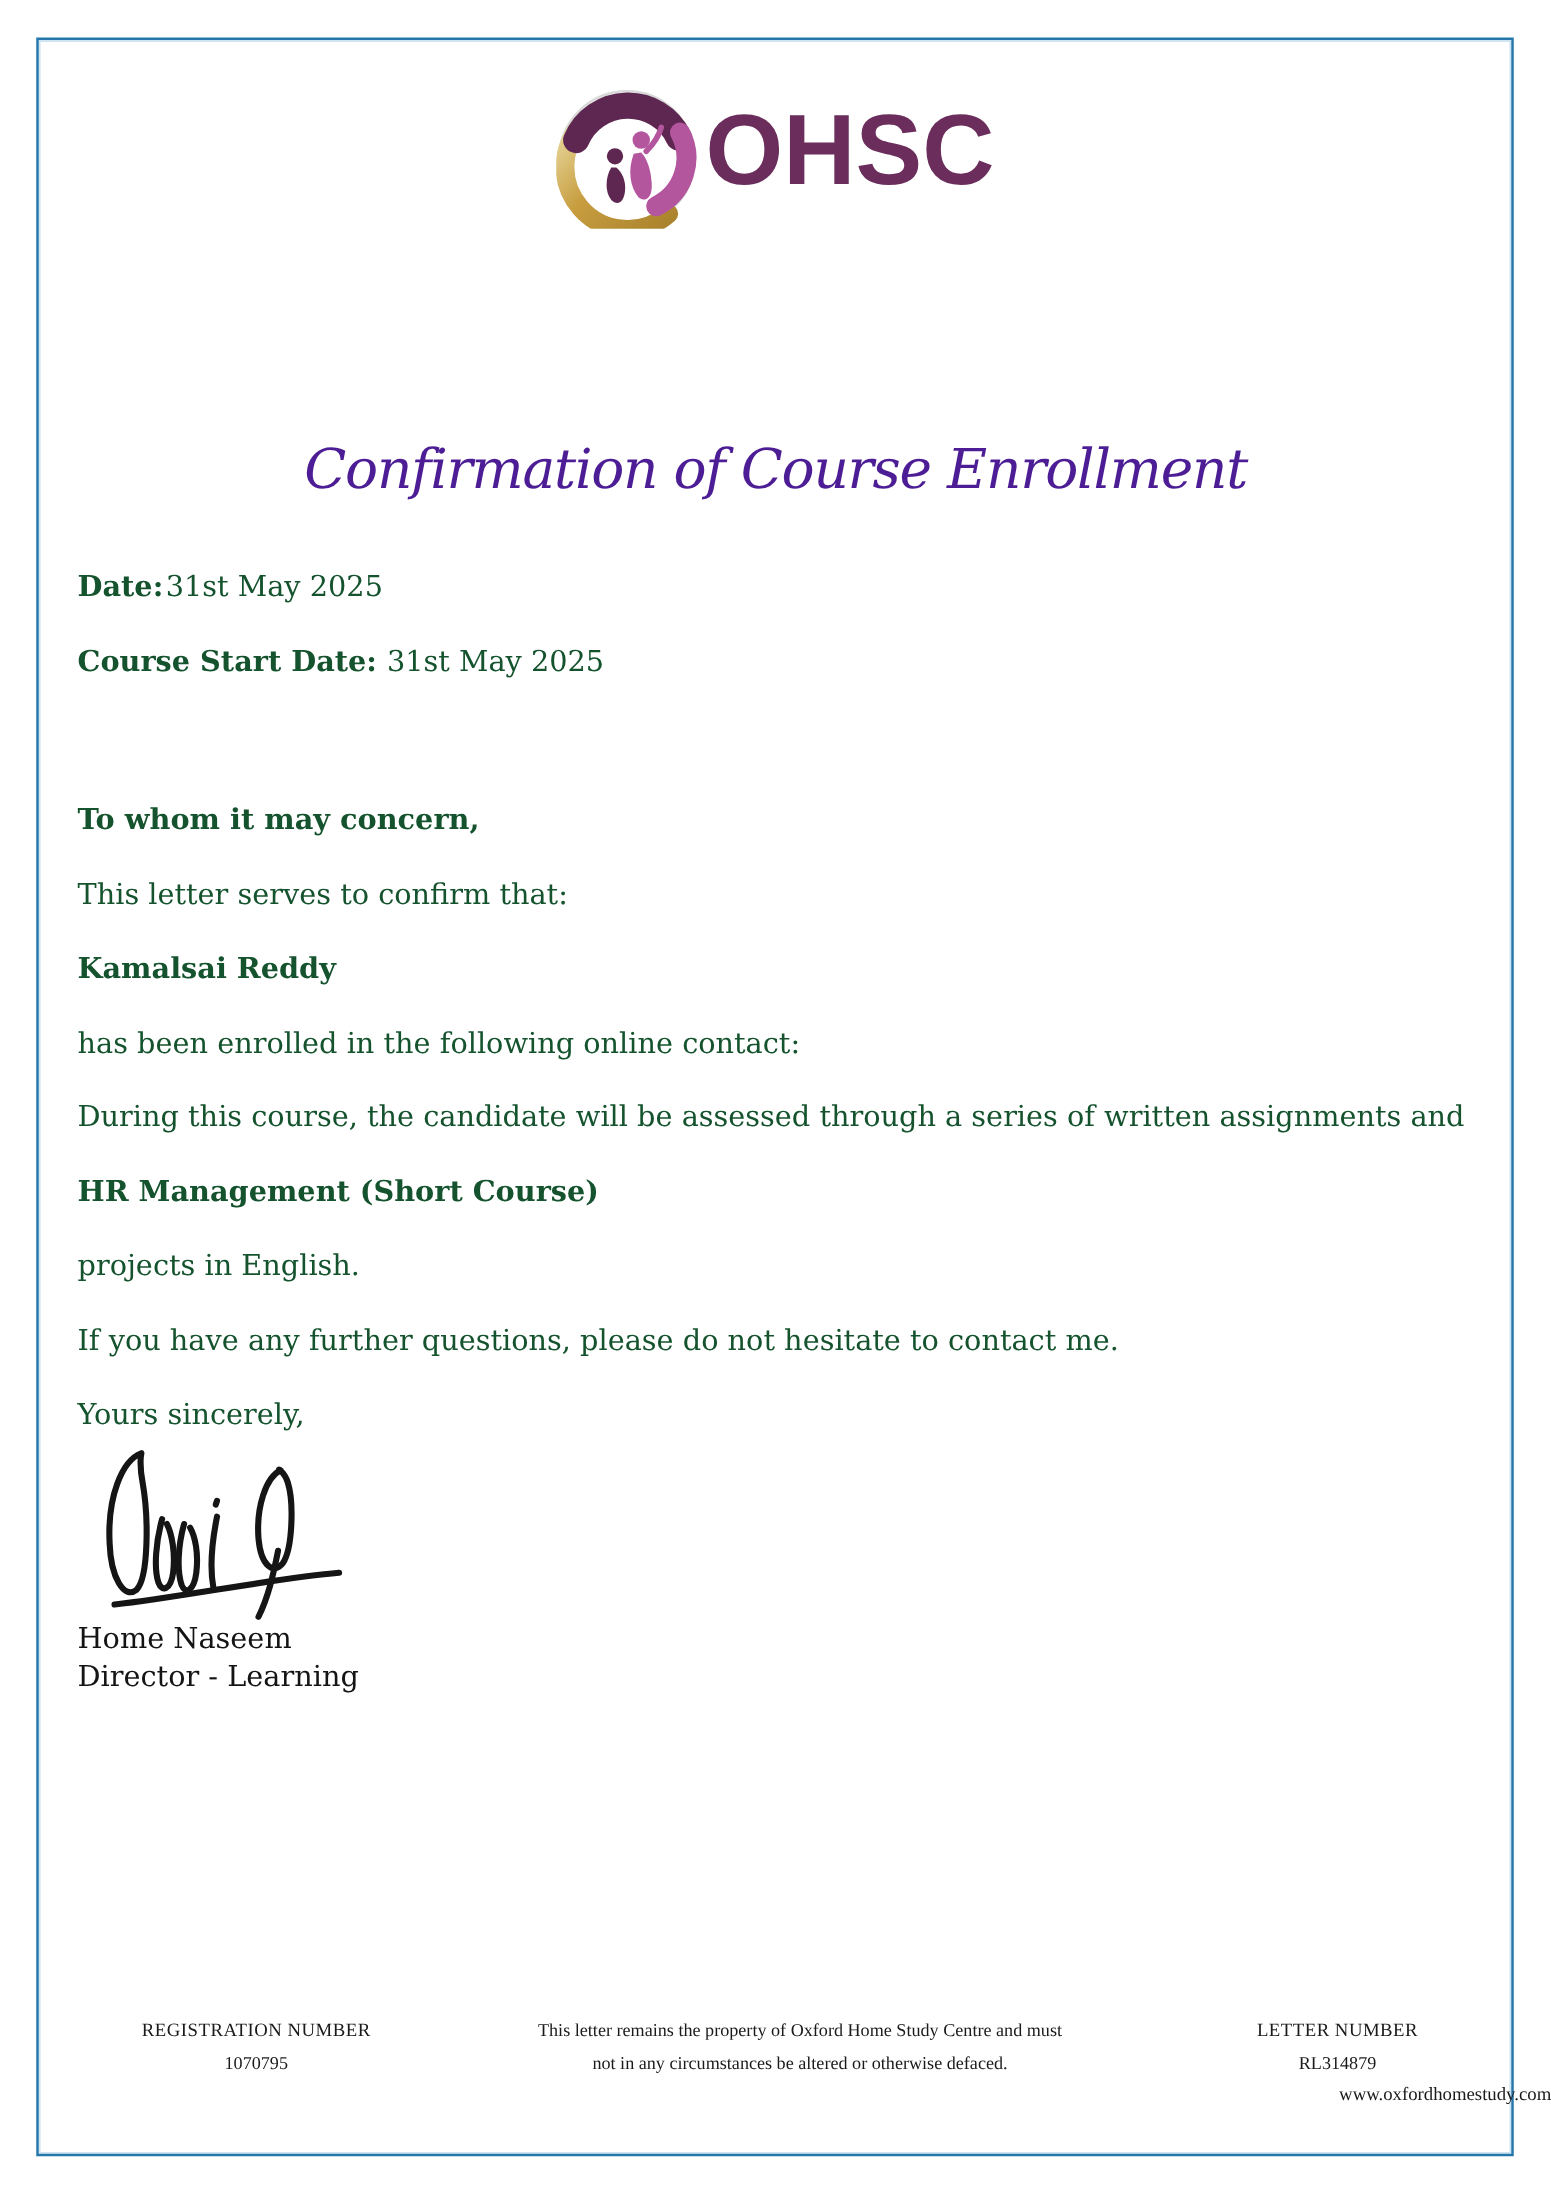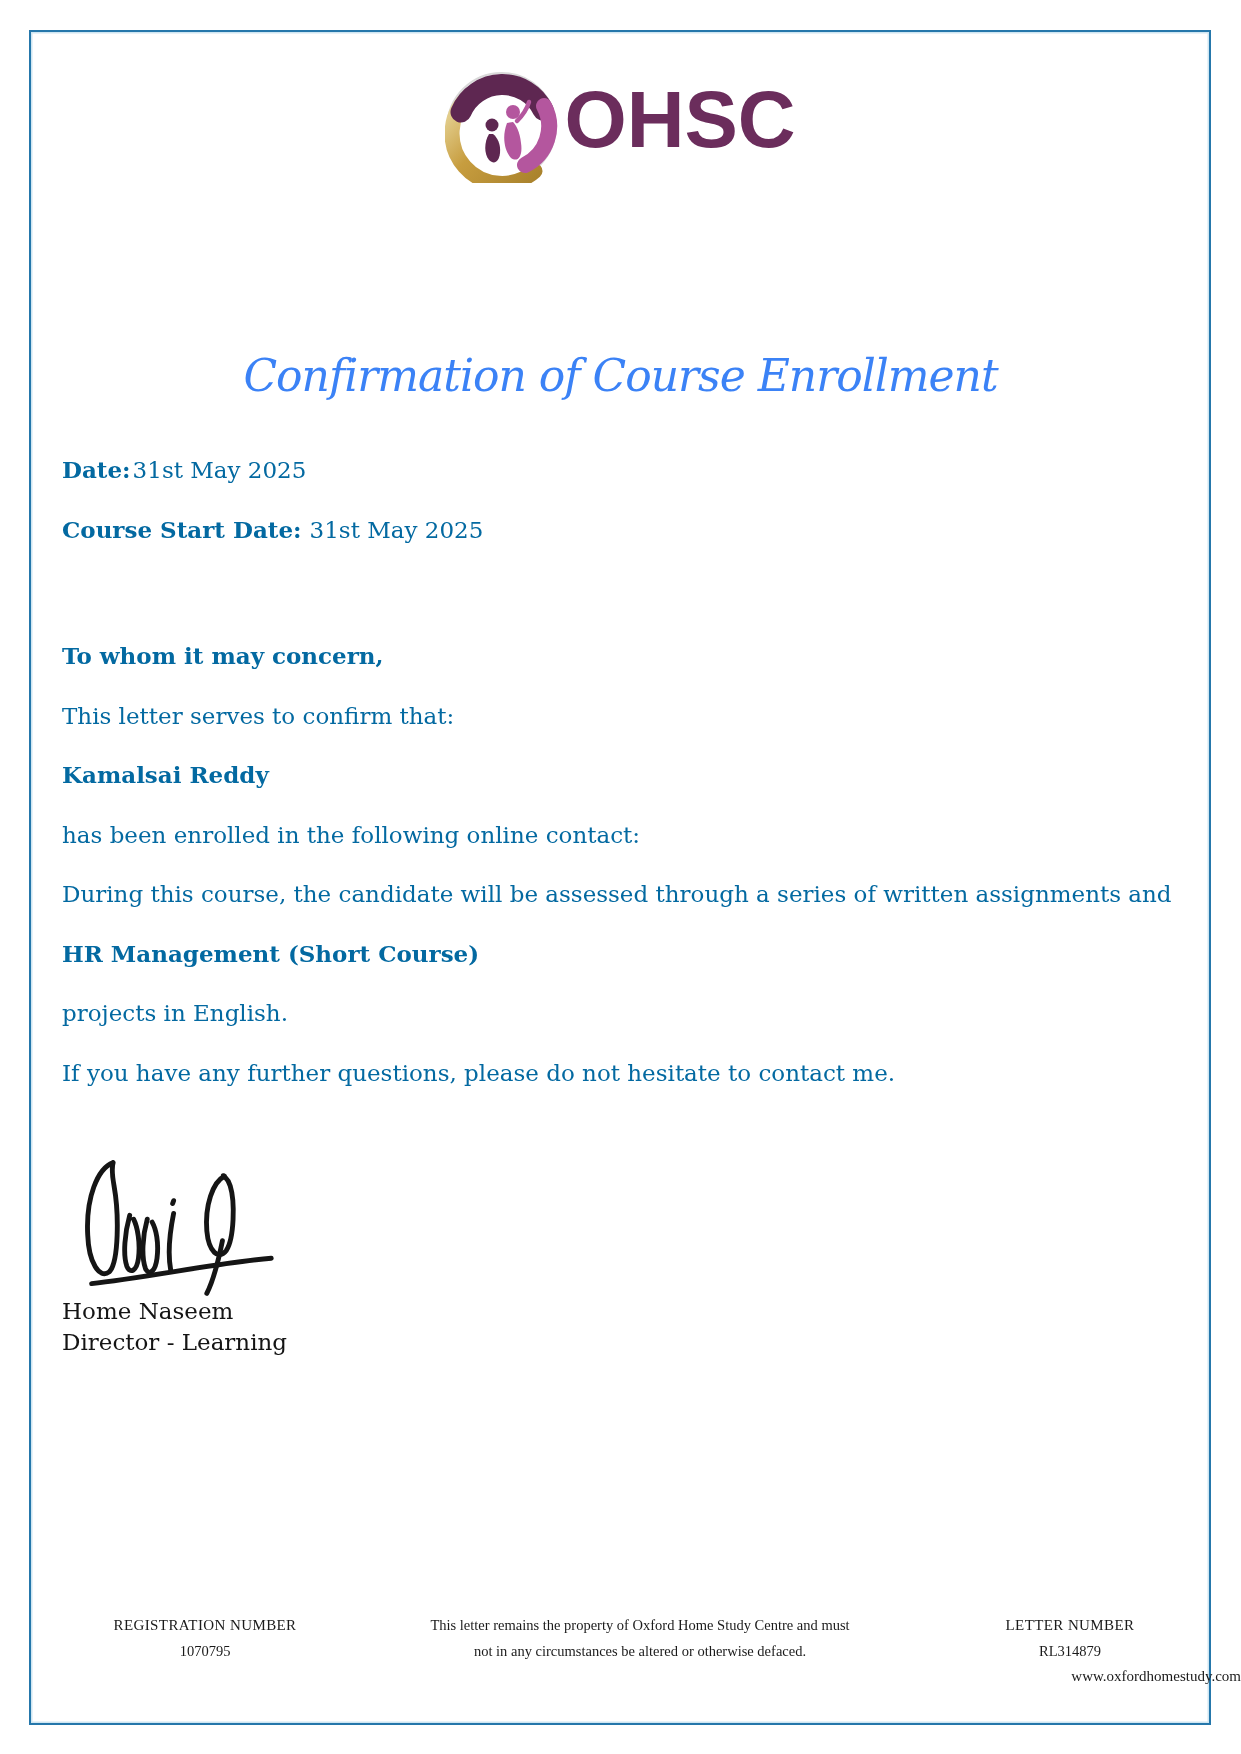--- a/index.html
+++ b/index.html
@@ -13,26 +13,26 @@
   .logo{position:absolute;left:0;top:70px;width:100%;display:flex;
         justify-content:center;align-items:flex-start;gap:6px;}
   .logo svg{display:block;}
   .logo-text{font-family:"Liberation Sans",sans-serif;font-weight:bold;
         font-size:80px;line-height:113px;color:#6b2d5c;letter-spacing:0px;
         transform:translateY(-7px);}
 
   
   .title{position:absolute;left:0;top:348px;width:100%;margin:0;text-align:center;
         font-family:"DejaVu Serif",serif;font-style:italic;font-weight:500;
-        font-size:44px;line-height:56px;color:#3b82f6;letter-spacing:-1px;}
+        font-size:44px;line-height:56px;color:#4c1d95;letter-spacing:-1px;}
 
   
   .letter-body{position:absolute;left:62px;top:454px;width:1130px;}
   .line{height:32px;line-height:32px;margin-bottom:27.5px;font-size:23px;
-        white-space:nowrap;color:#0369a1;}
+        white-space:nowrap;color:#14532d;}
   .line.bold{font-weight:bold;}
   .spacer{height:67px;}
   .val-tight{margin-left:2px;}
   .val-gap{margin-left:8px;}
 
   
   .signature{position:absolute;left:76px;top:1153px;width:205px;height:150px;}
   .sign-block{position:absolute;left:62px;top:1296px;font-size:23px;line-height:31px;
         color:#141414;}
 
@@ -96,20 +96,21 @@
     <div class="spacer"></div>
 
     <div class="line bold">To whom it may concern,</div>
     <div class="line">This letter serves to confirm that:</div>
     <div class="line bold">Kamalsai Reddy</div>
     <div class="line">has been enrolled in the following online contact:</div>
     <div class="line">During this course, the candidate will be assessed through a series of written assignments and</div>
     <div class="line bold">HR Management (Short Course)</div>
     <div class="line">projects in English.</div>
     <div class="line">If you have any further questions, please do not hesitate to contact me.</div>
+    <div class="line">Yours sincerely,</div>
   </div>
 
   <svg class="signature" viewBox="0 0 210 150">
     <g fill="none" stroke="#151515" stroke-width="5" stroke-linecap="round">
       <path d="M38,8 C22,14 10,44 12,82 C13,110 24,128 34,120 C44,110 44,60 39,32 C36,16 38,8 38,8"></path>
       <path d="M55,62 C50,80 48,102 52,114 C55,122 62,120 64,106 C66,90 63,74 59,66"></path>
       <path d="M73,66 C68,84 67,104 71,116 C74,124 81,121 83,106 C85,90 82,76 78,69"></path>
       <path d="M100,60 C96,80 94,102 97,118"></path>
       <path d="M99,50 L100,47"></path>
       <path d="M152,22 C140,28 132,52 134,78 C136,100 146,108 154,98 C162,86 163,48 158,32 C155,22 148,20 152,22"></path>

